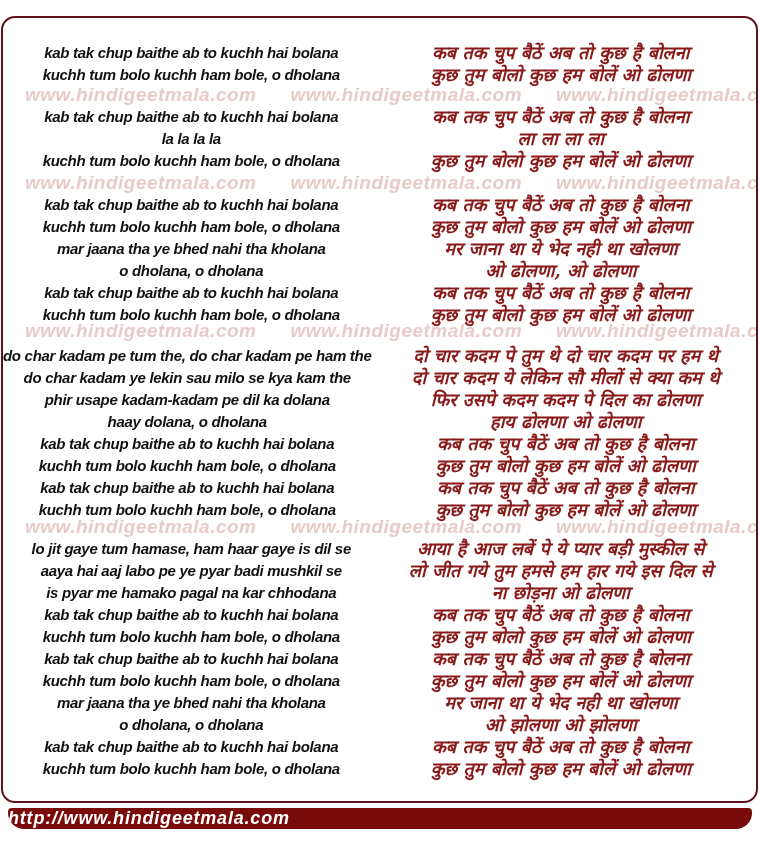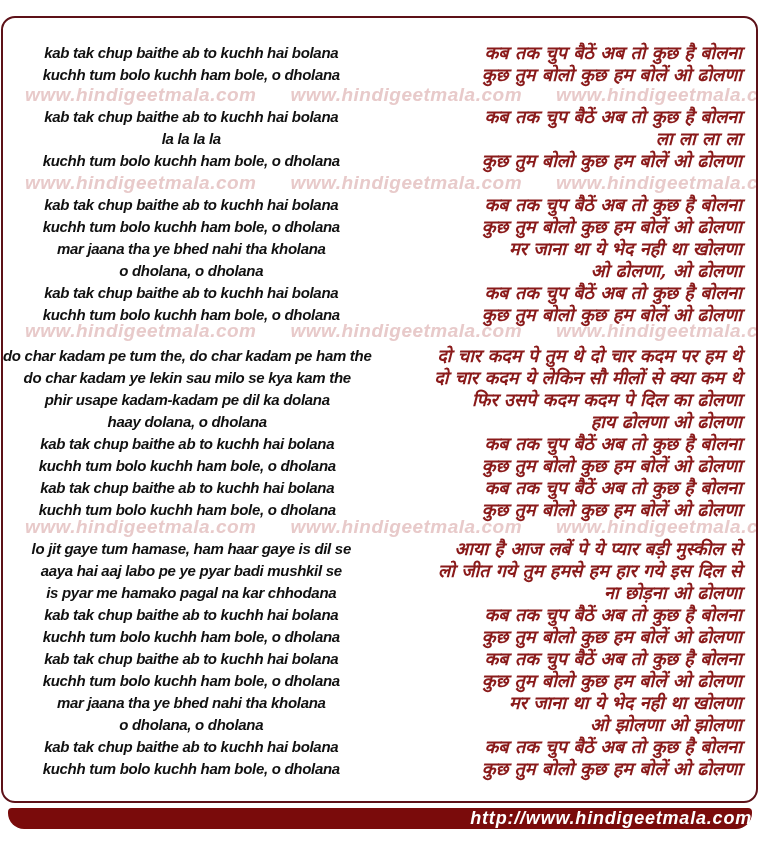--- a/index.html
+++ b/index.html
@@ -60,32 +60,31 @@
     font-family: "Liberation Sans", sans-serif;
   }
   .col-hindi {
     padding-right: 14px;
     color: #8a1a1a;
     font-weight: bold;
     font-style: italic;
     font-size: 18px;
     line-height: 22px;
     font-family: "DejaVu Serif", "Liberation Serif", serif;
-    align-items: flex-end;
   }
   .line { white-space: nowrap; }
   .footer-bar {
     position: absolute;
     left: 8px; top: 808px;
     width: 744px; height: 21px;
     background: #7a0b0b;
     border-radius: 4px 4px 16px 16px;
     display: flex;
     align-items: center;
-    justify-content: flex-end;
+    justify-content: flex-start;
     z-index: 3;
   }
   .footer-url {
     color: #ffffff;
     font-weight: bold;
     font-style: italic;
     font-size: 18px;
     letter-spacing: 0.8px;
     line-height: 21px;
   }

